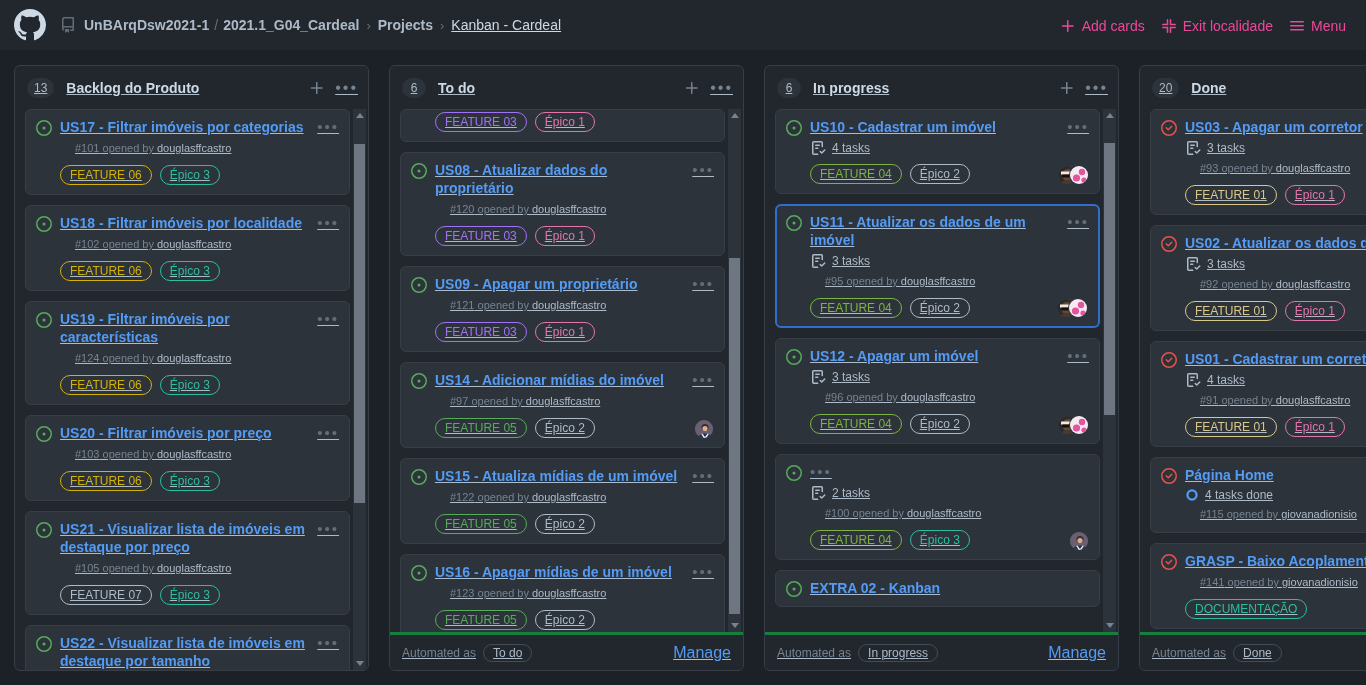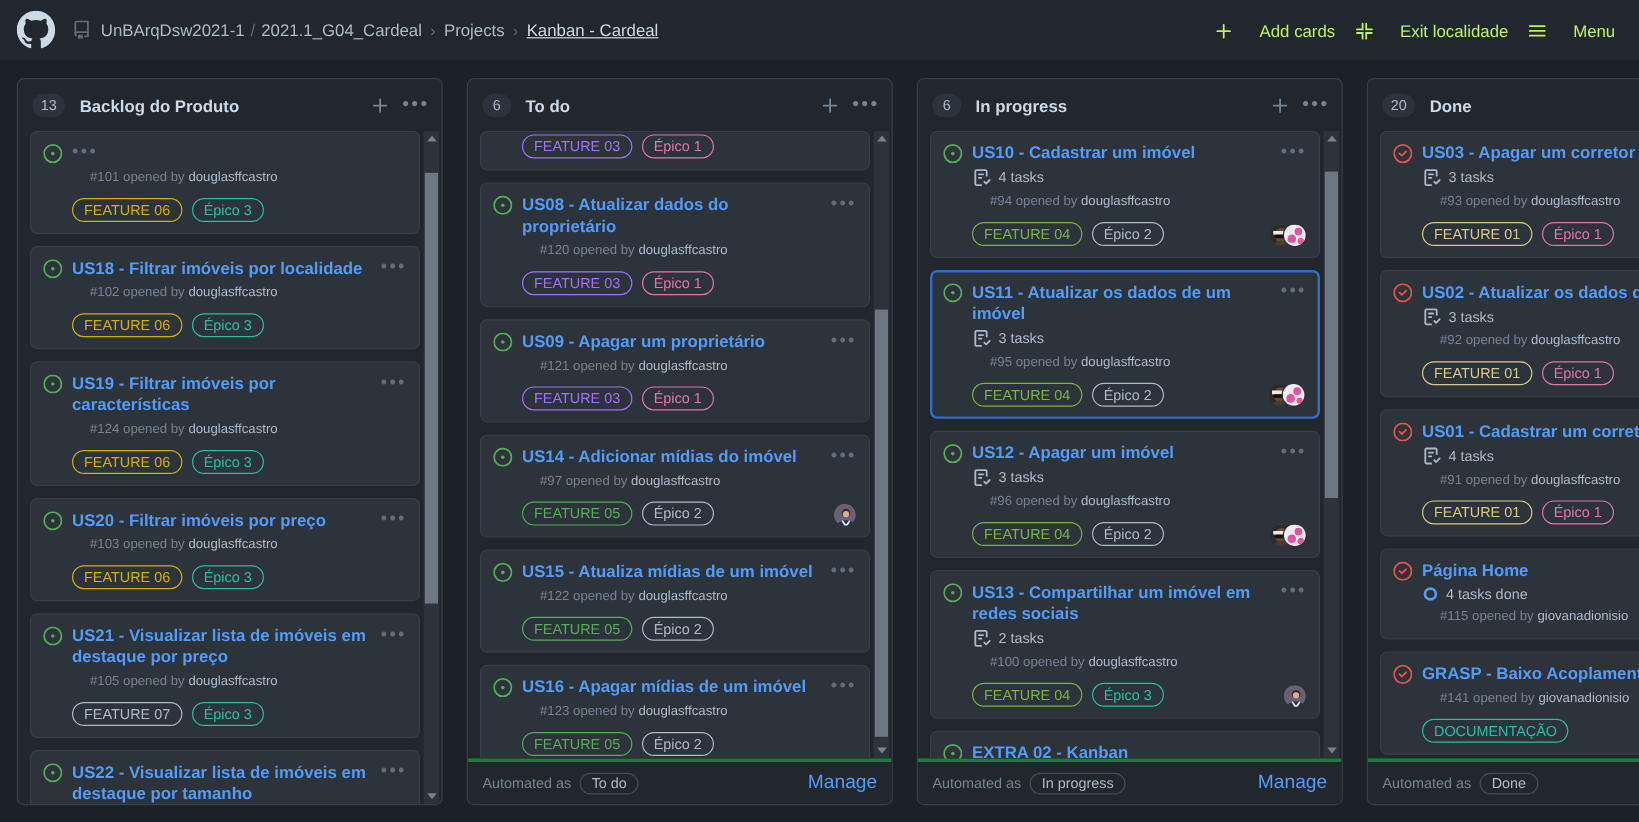--- a/index.html
+++ b/index.html
@@ -18,21 +18,21 @@
     display: flex;
     align-items: center;
     padding: 0 14px;
     border-bottom: 1px solid #1c2128;
     position: relative;
   }
   .gh-logo { width: 32px; height: 32px; flex: 0 0 32px; margin-right: 14px; }
   .gh-logo svg { display: block; }
   .repo-icon { margin-right: 8px; display: flex; align-items: center; opacity: .75; }
   .breadcrumb { display: flex; align-items: center; font-size: 14px; white-space: nowrap; }
-  .crumb { color: #adbac7; }
+  .crumb { color: #adbac7; font-weight: bold; }
   .crumb.link { color: #adbac7; }
   .crumb-sep { color: #636e7b; margin: 0 7px; font-size: 13px; }
   .crumb-slash { color: #636e7b; margin: 0 5px; }
   .crumb-strong { color: #cdd9e5; text-decoration: underline; }
 
   .header-right {
     position: absolute; right: 12px; top: 0; height: 51px;
     display: flex; align-items: center; gap: 0;
   }
   .search-wrap {
@@ -50,34 +50,35 @@
     font-family: "Liberation Sans", sans-serif;
     padding: 0 10px 0 32px;
     outline: none;
   }
   .search-input::placeholder { color: #768390; }
   .search-icon-box {
     position: absolute; left: 9px; top: 50%; transform: translateY(-50%);
     color: #768390; display: flex; pointer-events: none;
   }
   .hbtn {
-    display: flex; align-items: center; gap: 22px;
-    font-size: 14px; color: #bef264;
+    display: flex; align-items: center; gap: 6px;
+    font-size: 14px; color: #ec4899;
     padding: 5px 8px; border-radius: 6px;
     cursor: pointer; white-space: nowrap;
   }
   .hbtn svg { display:block; }
 
   
   .board {
     display: flex;
     gap: 20px;
     padding: 14px 0 0 14px;
     height: 634px;
     align-items: flex-start;
+    text-decoration: underline;
   }
   .column {
     background: #22272e;
     border: 1px solid #373e47;
     border-radius: 6px;
     width: 355px;
     flex: 0 0 355px;
     height: 606px;
     display: flex;
     flex-direction: column;
@@ -281,20 +282,21 @@
       <div class="col-body" style="padding-right: 18px;">
         <div class="cards">
           <div class="card">
             <div class="card-top">
               <span class="issue-icon">
                 <svg width="16" height="16" viewBox="0 0 16 16" fill="#57ab5a">
                   <path d="M8 9.5a1.5 1.5 0 1 0 0-3 1.5 1.5 0 0 0 0 3Z"></path>
                   <path d="M8 0a8 8 0 1 1 0 16A8 8 0 0 1 8 0ZM1.5 8a6.5 6.5 0 1 0 13 0 6.5 6.5 0 0 0-13 0Z"></path>
                 </svg>
               </span>
+              <span class="card-title">US17 - Filtrar imóveis por categorias</span>
               <span class="card-dots">•••</span>
             </div>
             <div class="meta"><span>#101</span><span> opened by </span><span class="author">douglasffcastro</span></div>
             <div class="labels-row">
               <span class="label" style="color: rgb(212, 177, 6); border-color: rgb(212, 177, 6); background: transparent;">FEATURE 06</span>
               <span class="label" style="color: rgb(43, 191, 160); border-color: rgb(43, 191, 160); background: transparent;">Épico 3</span>
             </div>
           </div>
           <div class="card">
             <div class="card-top">
@@ -545,21 +547,20 @@
             <div class="tasks-row">
               <span style="display: flex;">
                 <svg width="16" height="16" viewBox="0 0 16 16" fill="#adbac7">
                   <path d="M2 2.75A1.75 1.75 0 0 1 3.75 1h7.5A1.75 1.75 0 0 1 13 2.75v4.4a4.7 4.7 0 0 0-1.5-.13V2.75a.25.25 0 0 0-.25-.25h-7.5a.25.25 0 0 0-.25.25v10.5c0 .138.112.25.25.25h4.3c.06.53.22 1.04.46 1.5H3.75A1.75 1.75 0 0 1 2 13.25Z"></path>
                   <path d="M5 5.25A.75.75 0 0 1 5.75 4.5h3.5a.75.75 0 0 1 0 1.5h-3.5A.75.75 0 0 1 5 5.25Zm0 3A.75.75 0 0 1 5.75 7.5h2a.75.75 0 0 1 0 1.5h-2A.75.75 0 0 1 5 8.25Z"></path>
                   <path d="M15.28 10.53a.75.75 0 0 0-1.06-1.06l-2.47 2.47-.97-.97a.75.75 0 1 0-1.06 1.06l1.5 1.5a.75.75 0 0 0 1.06 0Z"></path>
                 </svg>
               </span>
               <span>4 tasks</span>
             </div>
-            <div class="meta"><span>#94</span><span> opened by </span><span class="author">douglasffcastro</span></div>
             <div class="labels-row">
               <span class="label" style="color: rgb(124, 179, 66); border-color: rgb(124, 179, 66); background: transparent;">FEATURE 04</span>
               <span class="label" style="color: rgb(173, 186, 199); border-color: rgb(173, 186, 199); background: transparent;">Épico 2</span>
             </div>
             <div class="avatars">
               <span class="avatar"><svg width="20" height="20" viewBox="0 0 20 20">
                   <rect width="20" height="20" fill="#2b2b2b"></rect>
                   <circle cx="10" cy="9" r="6" fill="#6b4a33"></circle>
                   <path d="M3 5.5h14v3H3z" fill="#efeae2"></path>
                   <rect x="4" y="8.6" width="12" height="3" rx="1.4" fill="#14110f"></rect>
@@ -658,21 +659,20 @@
             </div>
           </div>
           <div class="card">
             <div class="card-top">
               <span class="issue-icon">
                 <svg width="16" height="16" viewBox="0 0 16 16" fill="#57ab5a">
                   <path d="M8 9.5a1.5 1.5 0 1 0 0-3 1.5 1.5 0 0 0 0 3Z"></path>
                   <path d="M8 0a8 8 0 1 1 0 16A8 8 0 0 1 8 0ZM1.5 8a6.5 6.5 0 1 0 13 0 6.5 6.5 0 0 0-13 0Z"></path>
                 </svg>
               </span>
-              <span class="card-title">US13 - Compartilhar um imóvel em redes sociais</span>
               <span class="card-dots">•••</span>
             </div>
             <div class="tasks-row">
               <span style="display: flex;">
                 <svg width="16" height="16" viewBox="0 0 16 16" fill="#adbac7">
                   <path d="M2 2.75A1.75 1.75 0 0 1 3.75 1h7.5A1.75 1.75 0 0 1 13 2.75v4.4a4.7 4.7 0 0 0-1.5-.13V2.75a.25.25 0 0 0-.25-.25h-7.5a.25.25 0 0 0-.25.25v10.5c0 .138.112.25.25.25h4.3c.06.53.22 1.04.46 1.5H3.75A1.75 1.75 0 0 1 2 13.25Z"></path>
                   <path d="M5 5.25A.75.75 0 0 1 5.75 4.5h3.5a.75.75 0 0 1 0 1.5h-3.5A.75.75 0 0 1 5 5.25Zm0 3A.75.75 0 0 1 5.75 7.5h2a.75.75 0 0 1 0 1.5h-2A.75.75 0 0 1 5 8.25Z"></path>
                   <path d="M15.28 10.53a.75.75 0 0 0-1.06-1.06l-2.47 2.47-.97-.97a.75.75 0 1 0-1.06 1.06l1.5 1.5a.75.75 0 0 0 1.06 0Z"></path>
                 </svg>
               </span>

